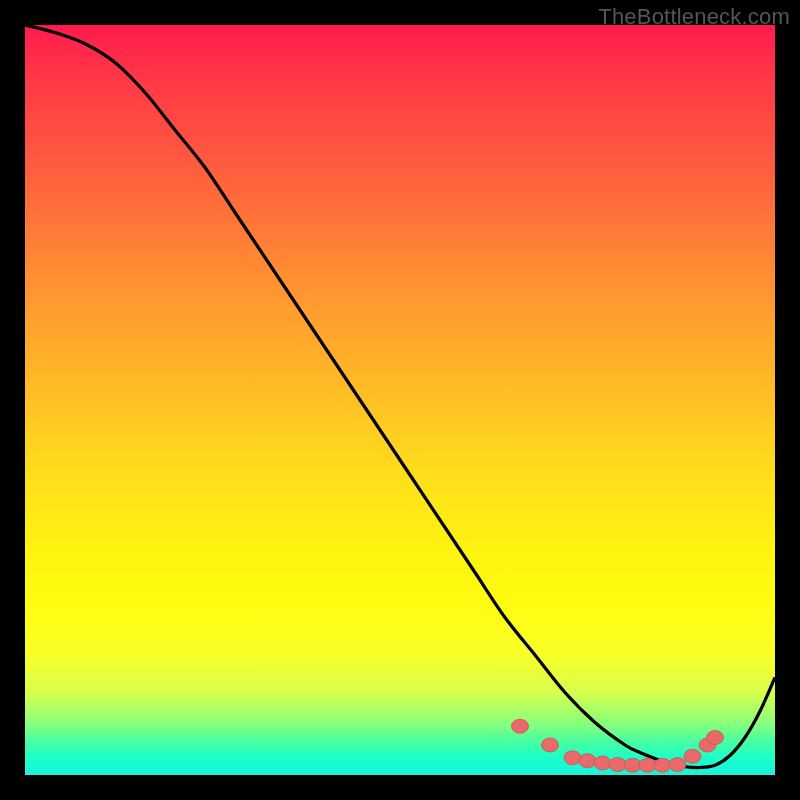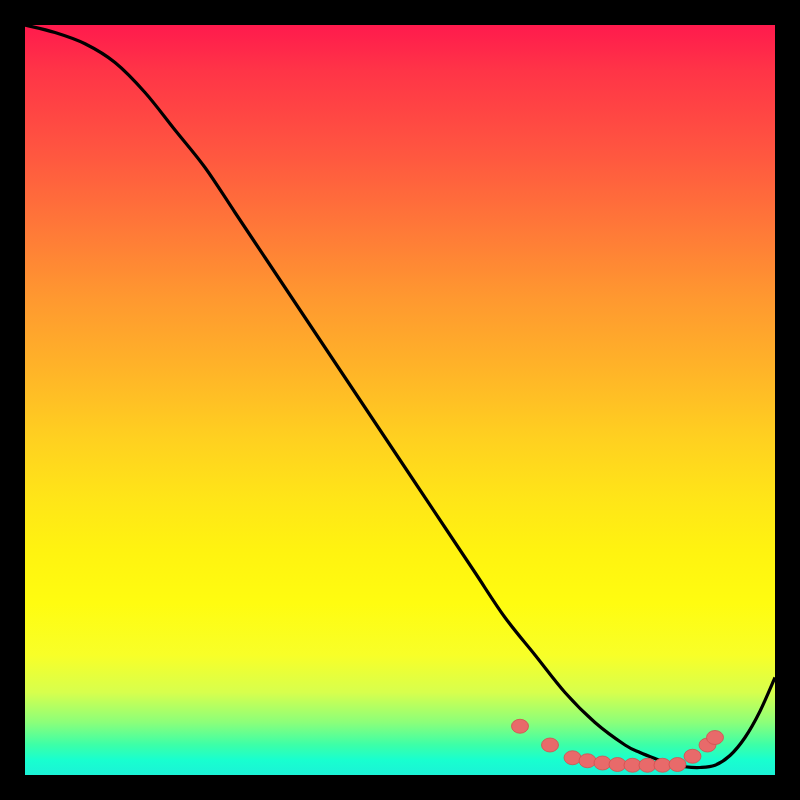--- a/index.html
+++ b/index.html
@@ -60,20 +60,21 @@
     width: 750px;
     height: 750px;
     pointer-events: none;
   }
 </style>
 </head>
 <body>
 
 <div class="frame">
   <div class="plot"></div>
+  <div class="watermark">TheBottleneck.com</div>
   <svg class="overlay" viewBox="0 0 750 750" preserveAspectRatio="none">
     <path id="curve-path" fill="none" stroke="#000000" stroke-width="3.2" d="M 0,0 C 5,1.25 20,4.375 30,7.5 C 40,10.625 50,13.75 60,18.75 C 70,23.75 80,29.375 90,37.5 C 100,45.625 110,56.25 120,67.5 C 130,78.75 140,92.5 150,105 C 160,117.5 170,128.75 180,142.5 C 190,156.25 200.00000000000003,172.5 210.00000000000003,187.5 C 220.00000000000003,202.5 230,217.5 240,232.5 C 250,247.5 260,262.5 270,277.5 C 280,292.5 290,307.50000000000006 300,322.50000000000006 C 310,337.50000000000006 320,352.5 330,367.5 C 340,382.5 350,397.5 360,412.5 C 370,427.5 380,442.5 390,457.5 C 400,472.5 410.00000000000006,487.5 420.00000000000006,502.5 C 430.00000000000006,517.5 440,532.5 450,547.5 C 460,562.5 470,578.75 480,592.5 C 490,606.25 500.00000000000006,617.5 510.00000000000006,630 C 520,642.5 530,656.25 540,667.5 C 550,678.75 560,688.75 570,697.5 C 580,706.25 592.5,715 600,720 C 607.5,725 610,725.25 615,727.5 C 620,729.75 625,731.625 630,733.5 C 635,735.375 640,737.375 645,738.75 C 650,740.125 655,741.125 660,741.75 C 665,742.375 670,742.75 675,742.5 C 680,742.25 685,742.25 690,740.25 C 695,738.25 700,735.125 705,730.5 C 710,725.875 715,719.875 720,712.5 C 725,705.125 730,696.25 735,686.25 C 740,676.25 747.5,658.125 750,652.5"></path>
     <g id="markers">
         <ellipse cx="495" cy="701.25" rx="8.5" ry="7" fill="#e86a6a" stroke="#d24f4f" stroke-width="0.8"></ellipse>
         <ellipse cx="525" cy="720" rx="8.5" ry="7" fill="#e86a6a" stroke="#d24f4f" stroke-width="0.8"></ellipse>
         <ellipse cx="547.5" cy="732.75" rx="8.5" ry="7" fill="#e86a6a" stroke="#d24f4f" stroke-width="0.8"></ellipse>
         <ellipse cx="562.5" cy="735.75" rx="8.5" ry="7" fill="#e86a6a" stroke="#d24f4f" stroke-width="0.8"></ellipse>
         <ellipse cx="577.5" cy="738" rx="8.5" ry="7" fill="#e86a6a" stroke="#d24f4f" stroke-width="0.8"></ellipse>
         <ellipse cx="592.5" cy="739.5" rx="8.5" ry="7" fill="#e86a6a" stroke="#d24f4f" stroke-width="0.8"></ellipse>
         <ellipse cx="607.5" cy="740.25" rx="8.5" ry="7" fill="#e86a6a" stroke="#d24f4f" stroke-width="0.8"></ellipse>

